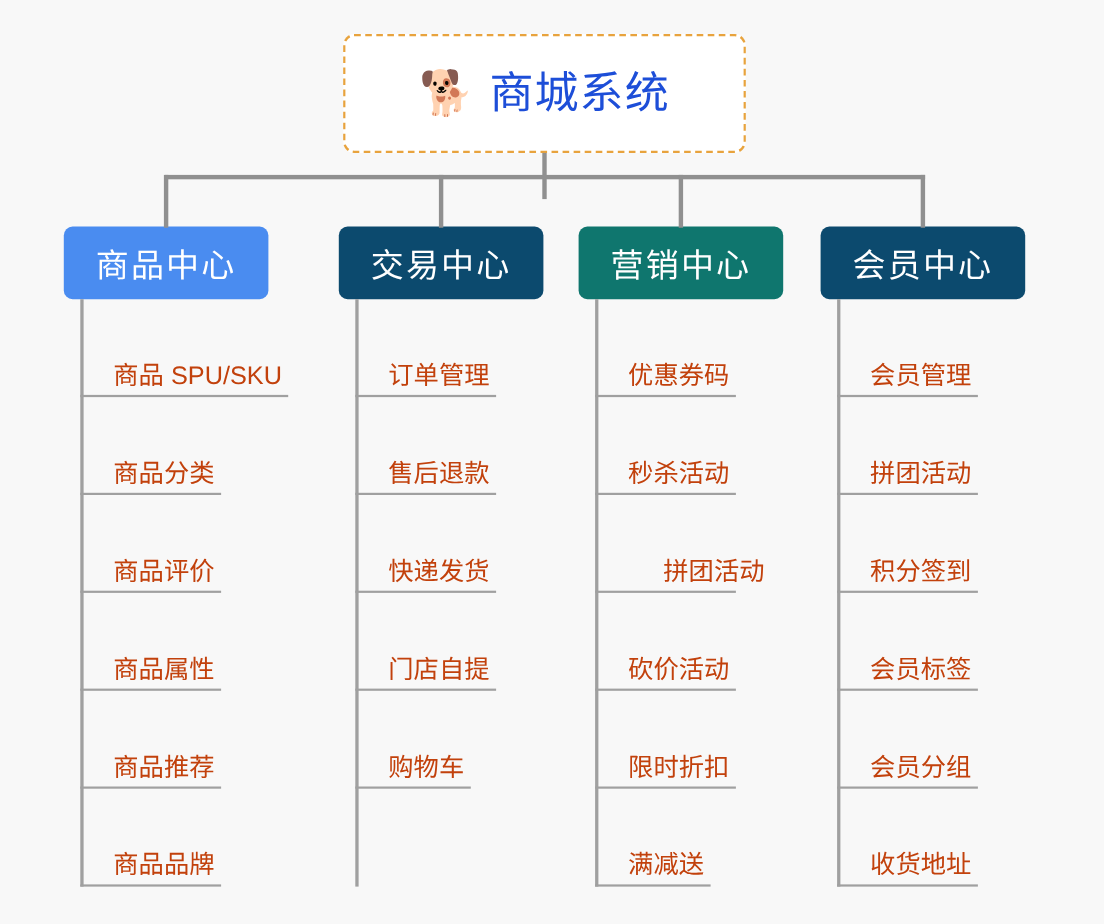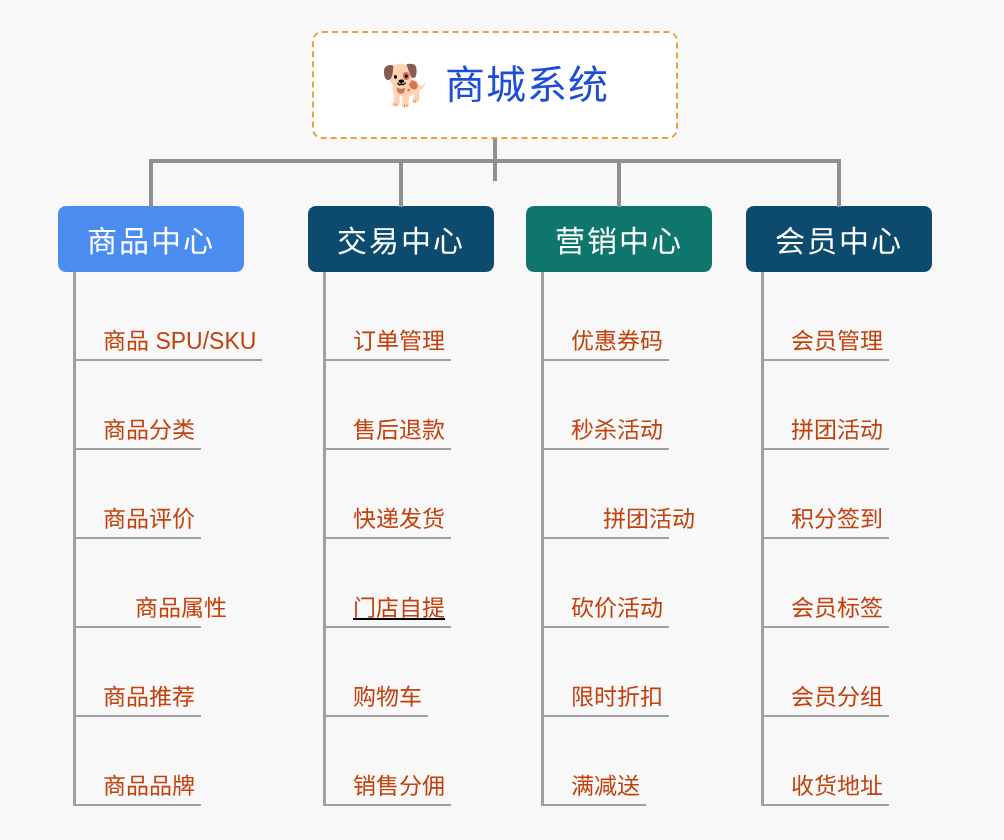--- a/index.html
+++ b/index.html
@@ -140,21 +140,21 @@
         <div class="leaf-trunk" style="height: 534px;"></div>
         <div class="leaf-item" style="top: 0px; width: 189px;">
           <span class="leaf-label">商品 SPU/SKU</span>
         </div>
         <div class="leaf-item" style="top: 89px; width: 128px;">
           <span class="leaf-label">商品分类</span>
         </div>
         <div class="leaf-item" style="top: 178px; width: 128px;">
           <span class="leaf-label">商品评价</span>
         </div>
-        <div class="leaf-item" style="top: 267px; width: 128px; padding-left: 32px;">
+        <div class="leaf-item" style="top: 267px; width: 128px;">
           <span class="leaf-label">商品属性</span>
         </div>
         <div class="leaf-item" style="top: 356px; width: 128px;">
           <span class="leaf-label">商品推荐</span>
         </div>
         <div class="leaf-item" style="top: 445px; width: 128px;">
           <span class="leaf-label">商品品牌</span>
         </div>
       </div>
       <div class="cat-box" style="left: 308px; width: 186px; background: #0c4a6e;">
@@ -164,28 +164,25 @@
         <div class="leaf-trunk" style="height: 534px;"></div>
         <div class="leaf-item" style="top: 0px; width: 128px;">
           <span class="leaf-label">订单管理</span>
         </div>
         <div class="leaf-item" style="top: 89px; width: 128px;">
           <span class="leaf-label">售后退款</span>
         </div>
         <div class="leaf-item" style="top: 178px; width: 128px;">
           <span class="leaf-label">快递发货</span>
         </div>
-        <div class="leaf-item" style="top: 267px; width: 128px; text-decoration: underline;">
+        <div class="leaf-item" style="top: 267px; width: 128px;">
           <span class="leaf-label">门店自提</span>
         </div>
         <div class="leaf-item" style="top: 356px; width: 105px;">
           <span class="leaf-label">购物车</span>
-        </div>
-        <div class="leaf-item" style="top: 445px; width: 128px;">
-          <span class="leaf-label">销售分佣</span>
         </div>
       </div>
       <div class="cat-box" style="left: 526px; width: 186px; background: #0f766e;">
         <span>营销中心</span>
       </div>
       <div class="leaf-group" style="left: 541px; width: 226px; height: 534px;">
         <div class="leaf-trunk" style="height: 534px;"></div>
         <div class="leaf-item" style="top: 0px; width: 128px;">
           <span class="leaf-label">优惠券码</span>
         </div>

